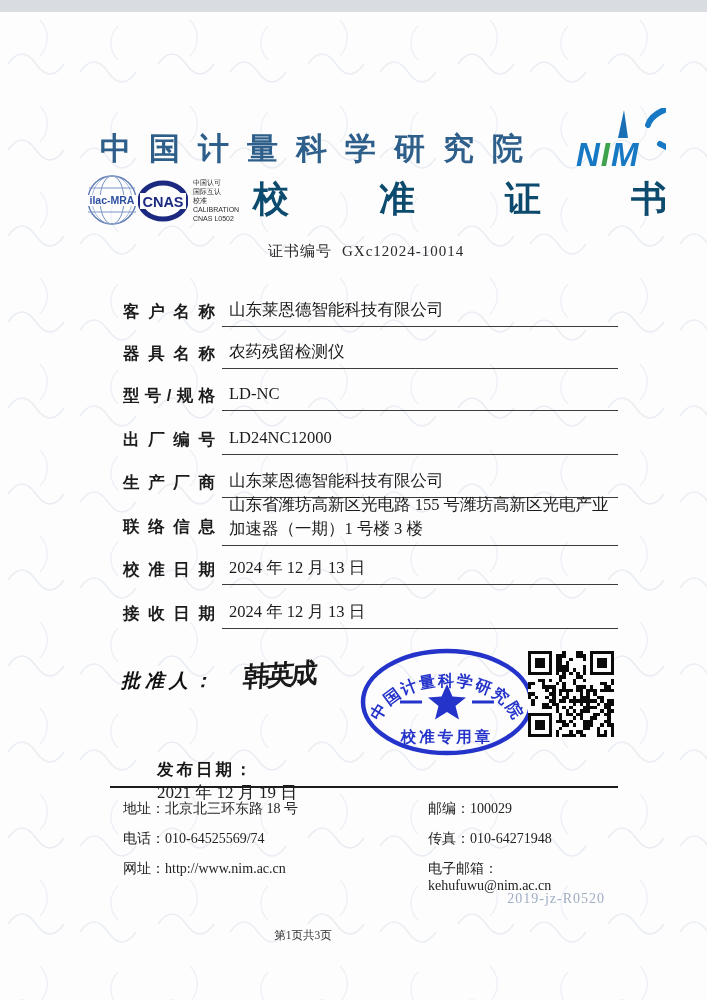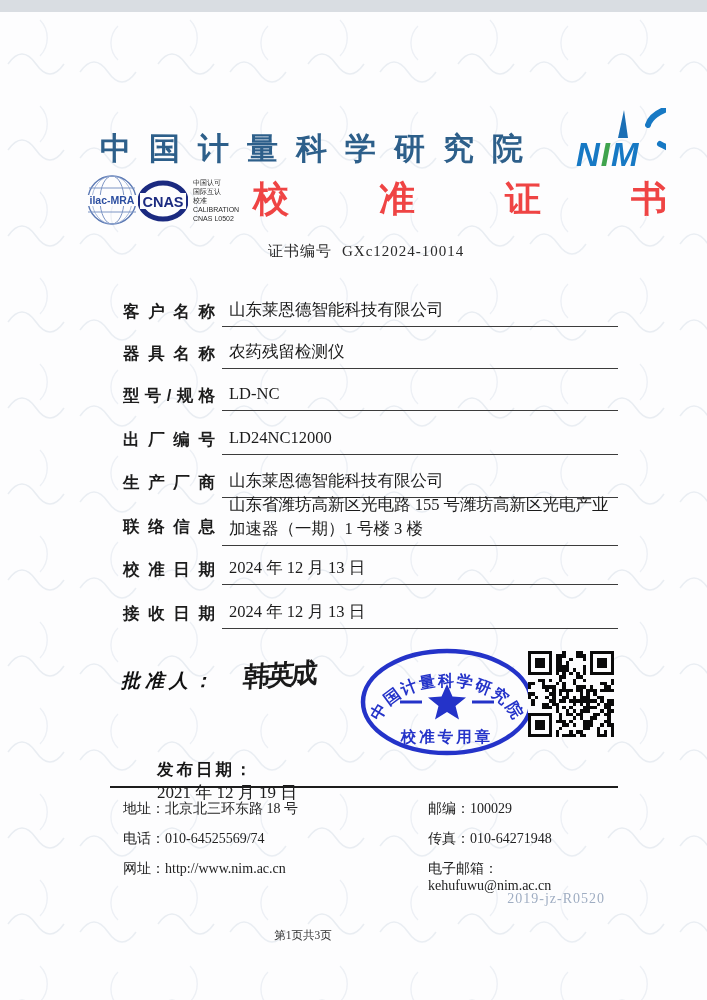--- a/index.html
+++ b/index.html
@@ -21,21 +21,21 @@
   .nim-logo { position:absolute; left:548px; top:96px; }
   .ilac-logo { position:absolute; left:86px; top:161px; }
   .cnas-logo { position:absolute; left:138px; top:168px; }
   .cnas-lines {
     position:absolute; left:193px; top:166px; width:60px;
     font-family:"Liberation Sans", sans-serif; font-size:7px; line-height:9px; color:#2a2a2a;
   }
   .cert-title {
     position:absolute; left:253px; top:163px;
     font-family:"Liberation Sans", sans-serif; font-weight:bold;
-    font-size:36px; letter-spacing:40px; white-space:nowrap; color:#ef4444;
+    font-size:36px; letter-spacing:40px; white-space:nowrap; color:#0c4a6e;
   }
   .cert-no {
     position:absolute; left:268px; top:230px; font-size:15px; color:#2a2a2a;
     letter-spacing:1px; white-space:nowrap;
   }
   .cert-no .num { margin-left:10px; }
 
   
   .row { position:absolute; left:123px; width:495px; display:flex; align-items:flex-end; }
   .flabel {

